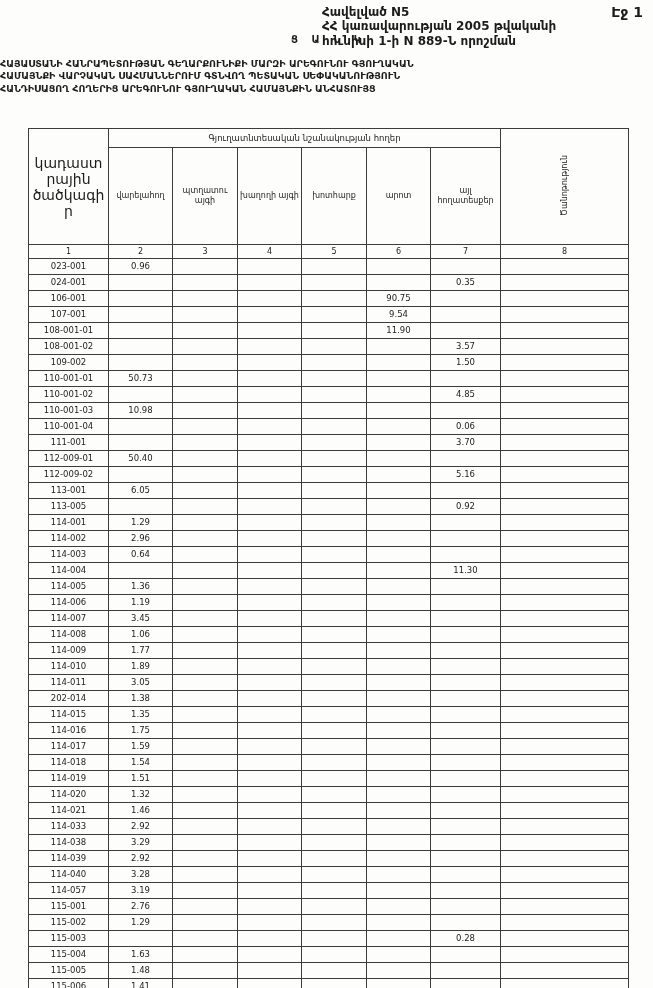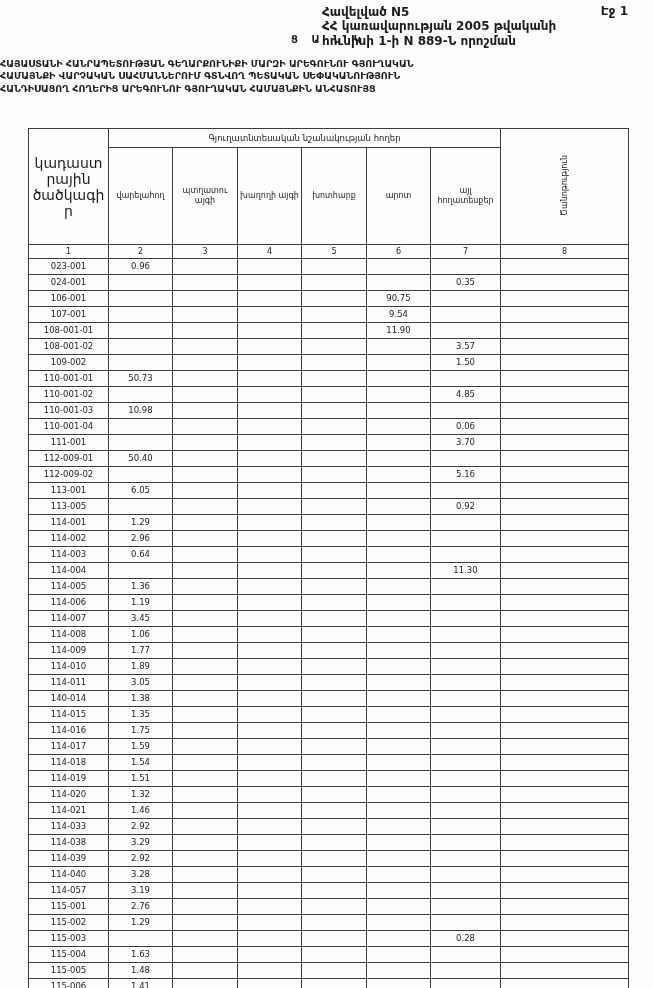--- a/index.html
+++ b/index.html
@@ -13,23 +13,23 @@
     position: relative;
     width: 653px;
     height: 988px;
     background: #fdfdfc;
     overflow: hidden;
     box-shadow: 0 0 4px rgba(0,0,0,.3);
   }
   .page-num {
     position: absolute;
     top: 4px;
-    right: 25px;
+    right: 10px;
     font-weight: bold;
-    font-size: 12px;
+    font-size: 14px;
     text-align: center;
   }
   .annex-block {
     position: absolute;
     top: 5px;
     left: 322px;
     width: 268px;
     text-align: left;
     font-weight: bold;
     font-size: 12px;
@@ -432,21 +432,21 @@
           <td>114-011</td>
           <td>3.05</td>
           <td></td>
           <td></td>
           <td></td>
           <td></td>
           <td></td>
           <td></td>
         </tr>
         <tr>
-          <td>140-014</td>
+          <td>202-014</td>
           <td>1.38</td>
           <td></td>
           <td></td>
           <td></td>
           <td></td>
           <td></td>
           <td></td>
         </tr>
         <tr>
           <td>114-015</td>

